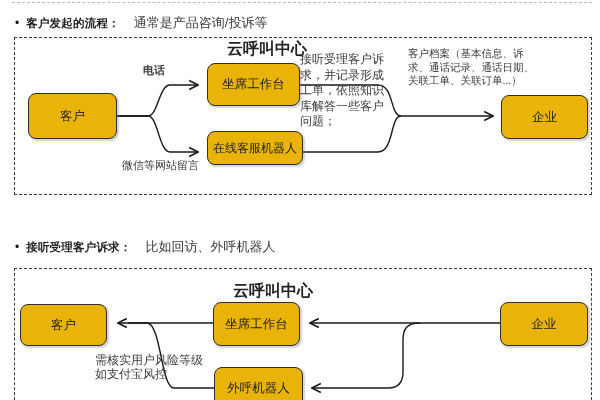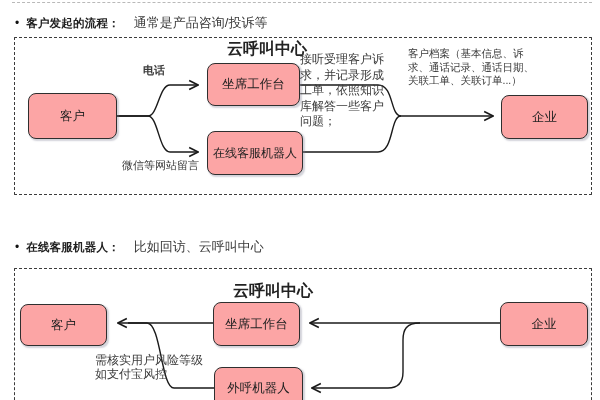--- a/index.html
+++ b/index.html
@@ -10,21 +10,21 @@
   }
   .bullet-row{position:absolute;display:flex;align-items:baseline;white-space:nowrap;}
   .bullet-dot{font-size:12px;color:#111;margin-right:7px;}
   .bullet-heading{font-size:11.5px;font-weight:bold;color:#222;letter-spacing:.2px;margin-top:8px;}
   .bullet-sub{font-size:13px;color:#3a3a3a;margin-left:14px;}
   .dash-box{position:absolute;border:1.2px dashed #3c3c3c;border-radius:1px;background:transparent;}
   .top-dash{position:absolute;left:12px;top:2px;width:580px;border-top:1.2px dashed #b9b9b9;}
   .container-title{position:absolute;font-size:16px;font-weight:bold;color:#222;white-space:nowrap;}
   .node{
     position:absolute;box-sizing:border-box;
-    background:#fca5a5;border:1.7px solid #2f2f2f;border-radius:8px;
+    background:#eab308;border:1.7px solid #2f2f2f;border-radius:8px;
     display:flex;align-items:center;justify-content:center;
     font-size:12.5px;color:#222;white-space:nowrap;
     box-shadow:1.5px 1.5px 1.5px rgba(130,130,150,.35);
   }
   .edge-label{position:absolute;font-size:11px;color:#3a3a3a;white-space:nowrap;}
   .note{position:absolute;font-size:12px;color:#3a3a3a;line-height:15.5px;}
   .note-sm{position:absolute;font-size:10.5px;color:#3a3a3a;line-height:13.5px;}
   svg.edges{position:absolute;left:0;top:0;pointer-events:none;}
   svg.edges path{fill:none;stroke:#1a1a1a;stroke-width:1.4;}
 </style>
@@ -39,22 +39,22 @@
     <span class="bullet-dot">•</span>
     <span class="bullet-heading">客户发起的流程：</span>
     <span class="bullet-sub">通常是产品咨询/投诉等</span>
   </div>
 
   <div class="dash-box" style="left:14px;top:37px;width:576px;height:156px;"></div>
   <div class="container-title" style="left:227px;top:39px;">云呼叫中心</div>
 
   <div class="bullet-row" style="left:15px;top:232px;">
     <span class="bullet-dot">•</span>
-    <span class="bullet-heading">在线客服机器人：</span>
-    <span class="bullet-sub">比如回访、云呼叫中心</span>
+    <span class="bullet-heading">接听受理客户诉求：</span>
+    <span class="bullet-sub">比如回访、外呼机器人</span>
   </div>
 
   <div class="dash-box" style="left:14px;top:268px;width:576px;height:150px;"></div>
   <div class="container-title" style="left:233px;top:281px;">云呼叫中心</div>
 
   <svg class="edges" width="600" height="400" viewBox="0 0 600 400">
     <defs>
       <marker id="arrow" viewBox="0 0 10 10" refX="8" refY="5" markerWidth="8" markerHeight="8" orient="auto-start-reverse">
         <path d="M1,1 L9,5 L1,9" fill="none" stroke="#1a1a1a" stroke-width="1.4"></path>
       </marker>
@@ -74,21 +74,21 @@
 
     <path d="M420,323 C406,323 403,330 403,340 L403,372 C403,383 398,388 388,388 H313" marker-end="url(#arrow)"></path>
 
     <path d="M213,323 H119" marker-end="url(#arrow)"></path>
 
     <path d="M214,388 H174 C161,388 161,323 147,323 H128"></path>
   </svg>
 
   <div class="node" style="left:28px;top:93px;width:89px;height:46px;">客户</div>
   <div class="node" style="left:207px;top:63px;width:93px;height:43px;">坐席工作台</div>
-  <div class="node" style="left:207px;top:131px;width:96px;height:44px;font-size:12px;">在线客服机器人</div>
+  <div class="node" style="left:207px;top:131px;width:96px;height:34px;font-size:12px;">在线客服机器人</div>
   <div class="node" style="left:501px;top:95px;width:87px;height:44px;">企业</div>
 
   <div class="edge-label" style="left:143px;top:63px;font-weight:bold;">电话</div>
   <div class="edge-label" style="left:122px;top:158px;">微信等网站留言</div>
   <div class="note" style="left:300px;top:52px;width:94px;">接听受理客户诉求，并记录形成工单，依照知识库解答一些客户问题；</div>
   <div class="note-sm" style="left:408px;top:47px;width:130px;">客户档案（基本信息、诉求、通话记录、通话日期、关联工单、关联订单...）</div>
 
   <div class="node" style="left:20px;top:304px;width:87px;height:42px;">客户</div>
   <div class="node" style="left:213px;top:302px;width:87px;height:44px;">坐席工作台</div>
   <div class="node" style="left:214px;top:367px;width:89px;height:43px;">外呼机器人</div>

